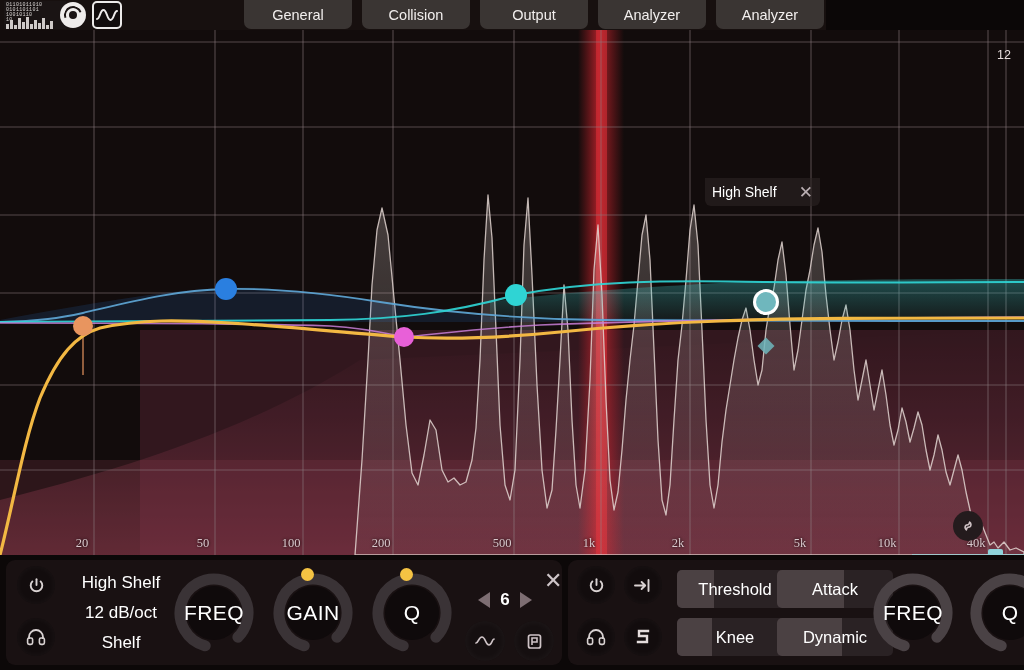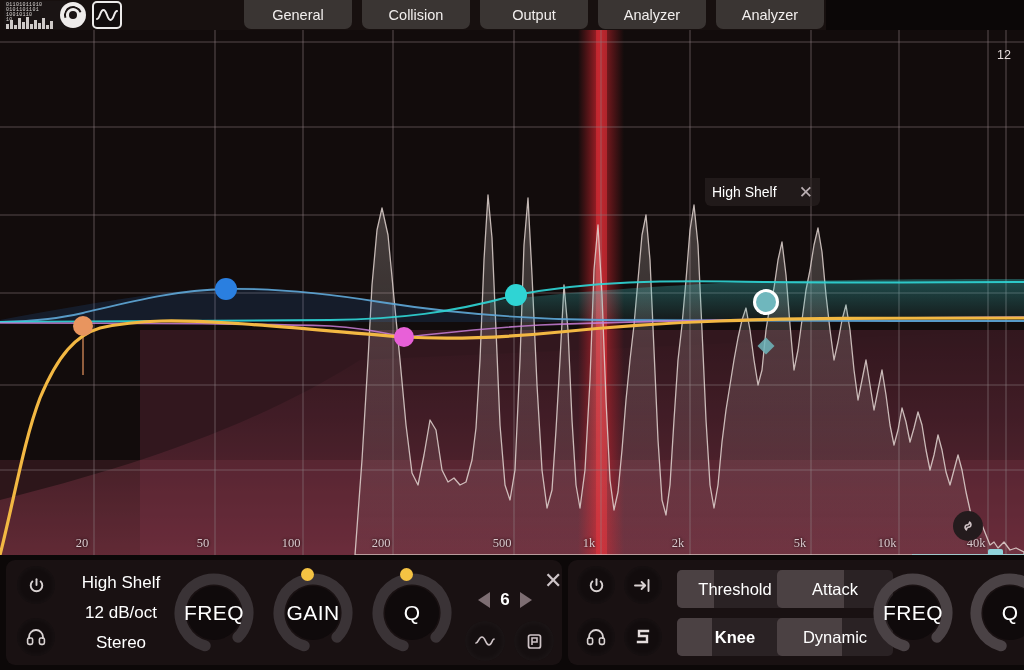--- a/index.html
+++ b/index.html
@@ -384,21 +384,21 @@
         <svg width="20" height="18" viewBox="0 0 20 18">
           <path d="M3 11 V9 A7 7 0 0 1 17 9 V11" stroke="#d9d2d2" stroke-width="1.8" fill="none"></path>
           <rect x="1.6" y="10" width="5" height="6.4" rx="1.6" fill="none" stroke="#d9d2d2" stroke-width="1.6"></rect>
           <rect x="13.4" y="10" width="5" height="6.4" rx="1.6" fill="none" stroke="#d9d2d2" stroke-width="1.6"></rect>
         </svg>
       </div>
 
       <div class="txtcol">
         <div>High Shelf</div>
         <div>12 dB/oct</div>
-        <div>Stereo</div>
+        <div>Shelf</div>
       </div>
 
       <div class="knob" style="left:166px; top:11px; width:84px; height:84px;">
         <svg class="ring" width="84" height="84" viewBox="0 0 84 84">
           <circle cx="42" cy="42" r="34" fill="none" stroke="#3a3336" stroke-width="11" stroke-dasharray="178 36" transform="rotate(105 42 42)" stroke-linecap="round"></circle>
           <circle cx="42" cy="42" r="27" fill="#0f0a0b"></circle>
         </svg>
         <div class="lbl">FREQ</div>
       </div>
 
@@ -469,21 +469,21 @@
       </div>
 
       <div class="segbtn" style="left:109px; top:10px; width:116px;">
         <div class="fill" style="width:32%;"></div>
         <span>Threshold</span>
       </div>
       <div class="segbtn" style="left:209px; top:10px; width:116px;">
         <div class="fill" style="width:58%;"></div>
         <span>Attack</span>
       </div>
-      <div class="segbtn" style="left:109px; top:58px; width:116px;font-weight:bold;">
+      <div class="segbtn" style="left:109px; top:58px; width:116px;">
         <div class="fill" style="width:30%;"></div>
         <span>Knee</span>
       </div>
       <div class="segbtn" style="left:209px; top:58px; width:116px;">
         <div class="fill" style="width:56%;"></div>
         <span>Dynamic</span>
       </div>
 
       <div class="knob" style="left:303px; top:11px; width:84px; height:84px;">
         <svg class="ring" width="84" height="84" viewBox="0 0 84 84">

